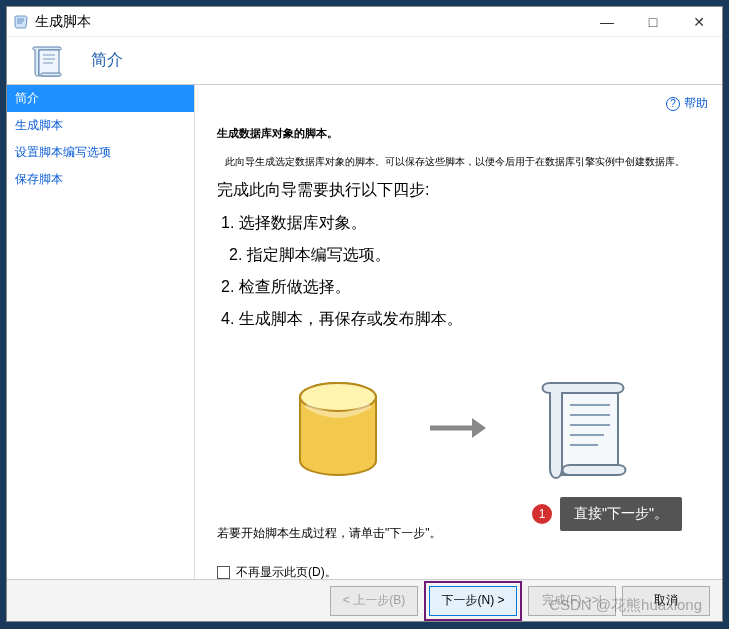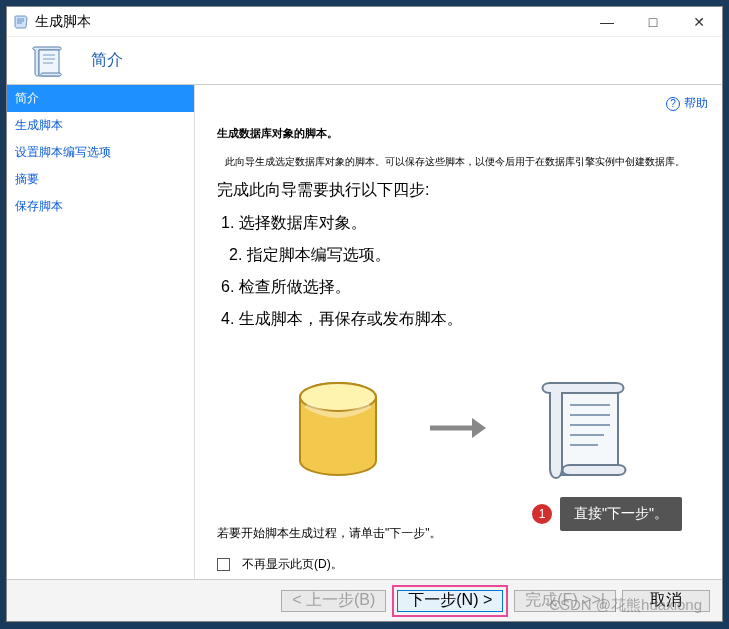--- a/index.html
+++ b/index.html
@@ -88,49 +88,49 @@
     .para { font-size: 10px; line-height: 1.7; margin-bottom: 10px; padding-left: 8px; }
     .stepintro { font-size: 16px; margin-bottom: 6px; }
     .steps { padding-left: 4px; }
     .step { font-size: 16px; line-height: 2; }
     .step.indent { padding-left: 8px; }
     .illustration { flex:0 0 auto; height: 150px; display:flex; align-items:center; justify-content:center; gap: 40px; margin-top: 20px; }
     .cylinder-wrap { position: relative; width: 100px; height: 110px; }
     .scroll-wrap { position: relative; width: 110px; height: 130px; }
     .arrow-mid { font-size: 30px; color: #777; }
     .final-note { font-size: 12px; margin-top: 20px; }
-    .checkbox-row { display:flex; align-items:center; gap:12px; margin-top: 14px; }
+    .checkbox-row { display:flex; align-items:center; gap:6px; margin-top: 22px; }
     .checkbox-box { width:13px; height:13px; border:1px solid #555; background:#fff; cursor:pointer; }
     
     .footer {
       height: 42px;
       border-top: 1px solid #ccc;
       display: flex;
       align-items: center;
       justify-content: flex-end;
       padding-right: 12px;
       gap: 6px;
       background: #f4f4f4;
     }
     .btn {
       min-width: 88px;
-      height: 22px;
+      height: 30px;
       border: 1px solid #adadad;
       background: #e9e9e9;
-      font-size: 16px;
+      font-size: 12px;
       padding: 0 10px;
       display: inline-flex;
       align-items: center;
       justify-content: center;
       cursor: pointer;
     }
     .btn.disabled { color: #a0a0a0; cursor: default; }
     .btn.primary { border: 1px solid #0078d7; background:#e5f1fb; }
     .highlight-box {
-      border: 2px solid #ec4899;
+      border: 2px solid #701a75;
       padding: 3px;
       display: inline-flex;
     }
     
     .annotation {
       position: absolute;
       right: 40px;
       bottom: 48px;
       background: #545454;
       color: #fff;
@@ -194,40 +194,39 @@
       </svg>
     </span>
     <span class="bigtitle">简介</span>
   </div>
 
   <div class="body">
     <div class="sidebar">
       <div class="sidebar-item selected"><span>简介</span></div>
       <div class="sidebar-item"><span>生成脚本</span></div>
       <div class="sidebar-item"><span>设置脚本编写选项</span></div>
-      <div class="sidebar-item"><span>摘要</span></div>
       <div class="sidebar-item"><span>保存脚本</span></div>
     </div>
 
     <div class="content">
       <div class="help-row">
         <span class="help-link">
           <span class="help-icon">?</span>
           <span>帮助</span>
         </span>
       </div>
 
       <div class="heading">生成数据库对象的脚本。</div>
       <div class="para">此向导生成选定数据库对象的脚本。可以保存这些脚本，以便今后用于在数据库引擎实例中创建数据库。</div>
 
       <div class="stepintro">完成此向导需要执行以下四步:</div>
       <div class="steps">
         <div class="step">1. 选择数据库对象。</div>
         <div class="step indent">2. 指定脚本编写选项。</div>
-        <div class="step">6. 检查所做选择。</div>
+        <div class="step">2. 检查所做选择。</div>
         <div class="step">4. 生成脚本，再保存或发布脚本。</div>
       </div>
 
       <div class="illustration">
         <span class="cylinder-wrap">
           <svg width="100" height="110" viewBox="0 0 100 110">
             <ellipse cx="50" cy="22" rx="38" ry="14" fill="#f7e08a" stroke="#b58a1a" stroke-width="2"></ellipse>
             <path d="M12 22 L12 86 A38 14 0 0 0 88 86 L88 22" fill="#f2c94c" stroke="#b58a1a" stroke-width="2"></path>
             <ellipse cx="50" cy="22" rx="38" ry="14" fill="#fff3b0" stroke="#b58a1a" stroke-width="2"></ellipse>
             <path d="M18 30 Q50 50 82 30" fill="none" stroke="#ffffff" stroke-opacity="0.4" stroke-width="6"></path>

